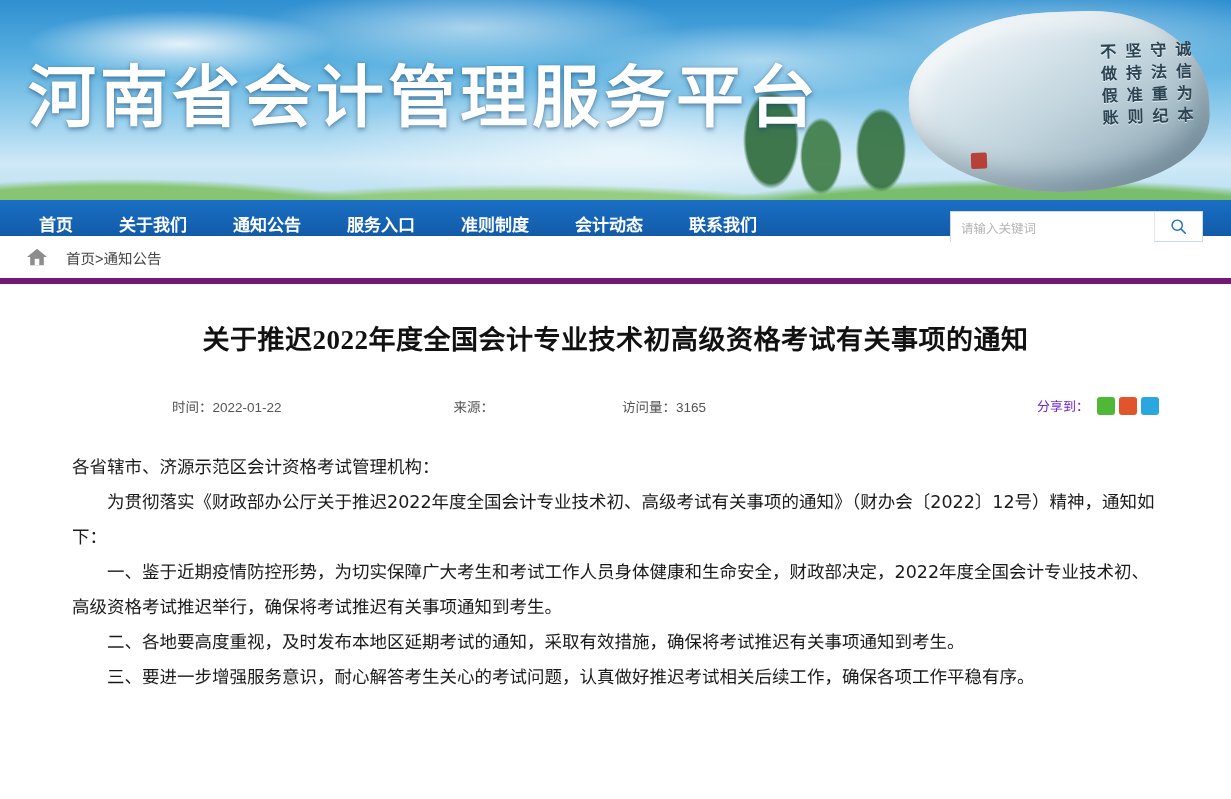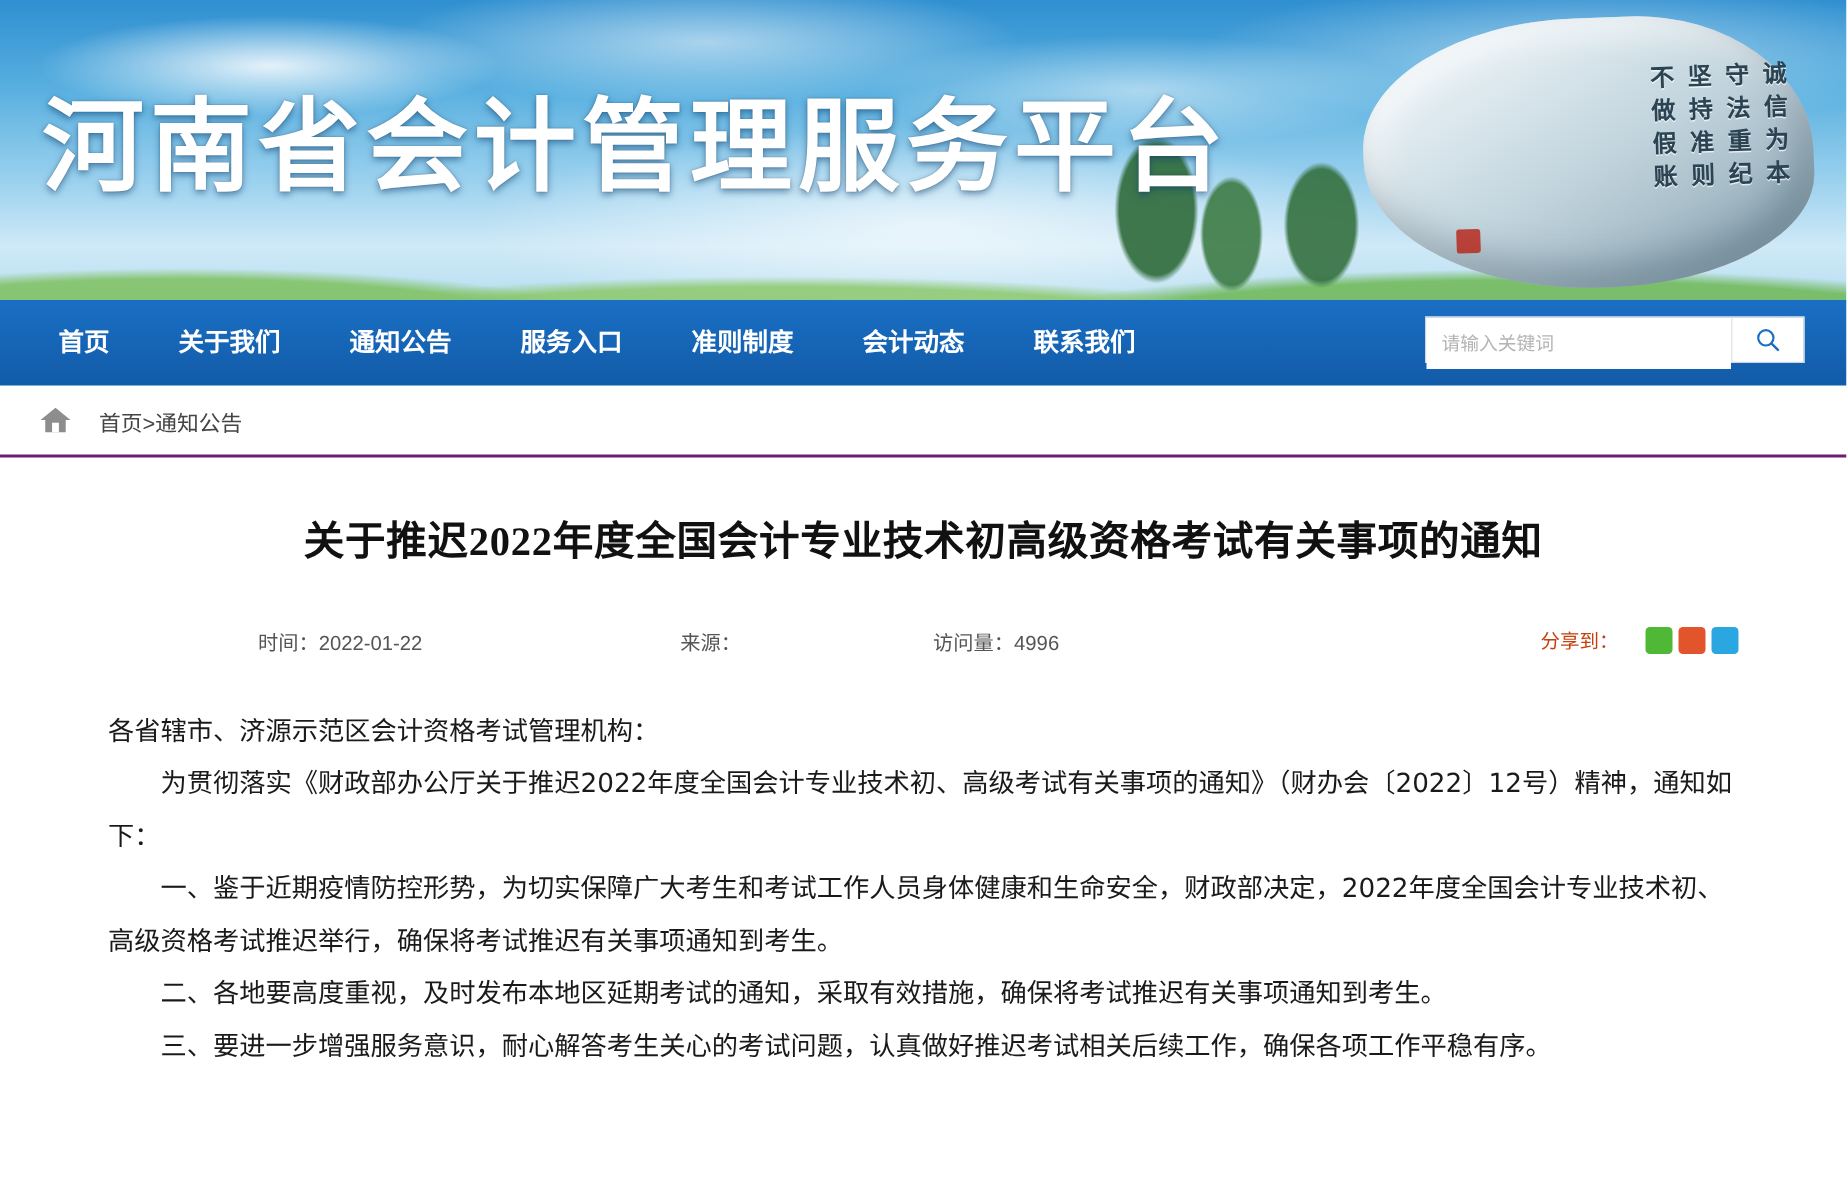--- a/index.html
+++ b/index.html
@@ -111,24 +111,24 @@
     width: 16px;
     height: 16px;
     background: #b92a1f;
     border-radius: 2px;
     opacity: .85;
   }
 
   
   .navbar {
     width: 1231px;
-    height: 57px;
+    height: 36px;
     background: linear-gradient(180deg, #1a6fc4 0%, #125ba8 100%);
     display: flex;
-    align-items: center;
+    align-items: flex-start;
     padding: 0 16px;
     position: relative;
   }
   .nav-items {
     display: flex;
     align-items: center;
     height: 52px;
   }
   .nav-item {
     color: #ffffff;
@@ -169,21 +169,21 @@
     align-items: center;
     justify-content: center;
     cursor: pointer;
   }
   .search-btn svg { display: block; }
 
   
   .crumb-bar {
     width: 1231px;
     height: 48px;
-    border-bottom: 2px solid #701a75;
+    border-bottom: 6px solid #701a75;
     display: flex;
     align-items: center;
     padding-left: 26px;
     background: #fff;
   }
   .home-icon { margin-right: 18px; display: flex; align-items: center; }
   .crumb-text {
     font-size: 14.5px;
     color: #444;
   }
@@ -213,23 +213,23 @@
     height: 28px;
   }
   .meta-time { margin-left: 100px; }
   .meta-source { margin-left: 172px; }
   .meta-views { margin-left: 128px; }
   .share {
     position: absolute;
     right: 0;
     display: flex;
     align-items: center;
-    gap: 18px;
+    gap: 8px;
     font-size: 13px;
-    color: #c2410c;
+    color: #6d28d9;
     text-align: center;
   }
   .share-icons { display: flex; gap: 4px; }
   .share-ico {
     width: 18px; height: 18px;
     border-radius: 3px;
     display: inline-block;
     cursor: pointer;
   }
   .ico-wechat { background: #4fb836; }
@@ -320,21 +320,21 @@
   </span>
   <span class="crumb-text">首页&gt;通知公告</span>
 </div>
 
 <div class="article">
   <h1 class="art-title">关于推迟2022年度全国会计专业技术初高级资格考试有关事项的通知</h1>
 
   <div class="meta-row">
     <span class="meta-time">时间：2022-01-22</span>
     <span class="meta-source">来源：</span>
-    <span class="meta-views">访问量：4996</span>
+    <span class="meta-views">访问量：3165</span>
 
     <span class="share">
       <span>分享到：</span>
       <span class="share-icons">
         <span class="share-ico ico-wechat"></span>
         <span class="share-ico ico-weibo"></span>
         <span class="share-ico ico-qq"></span>
       </span>
     </span>
   </div>

